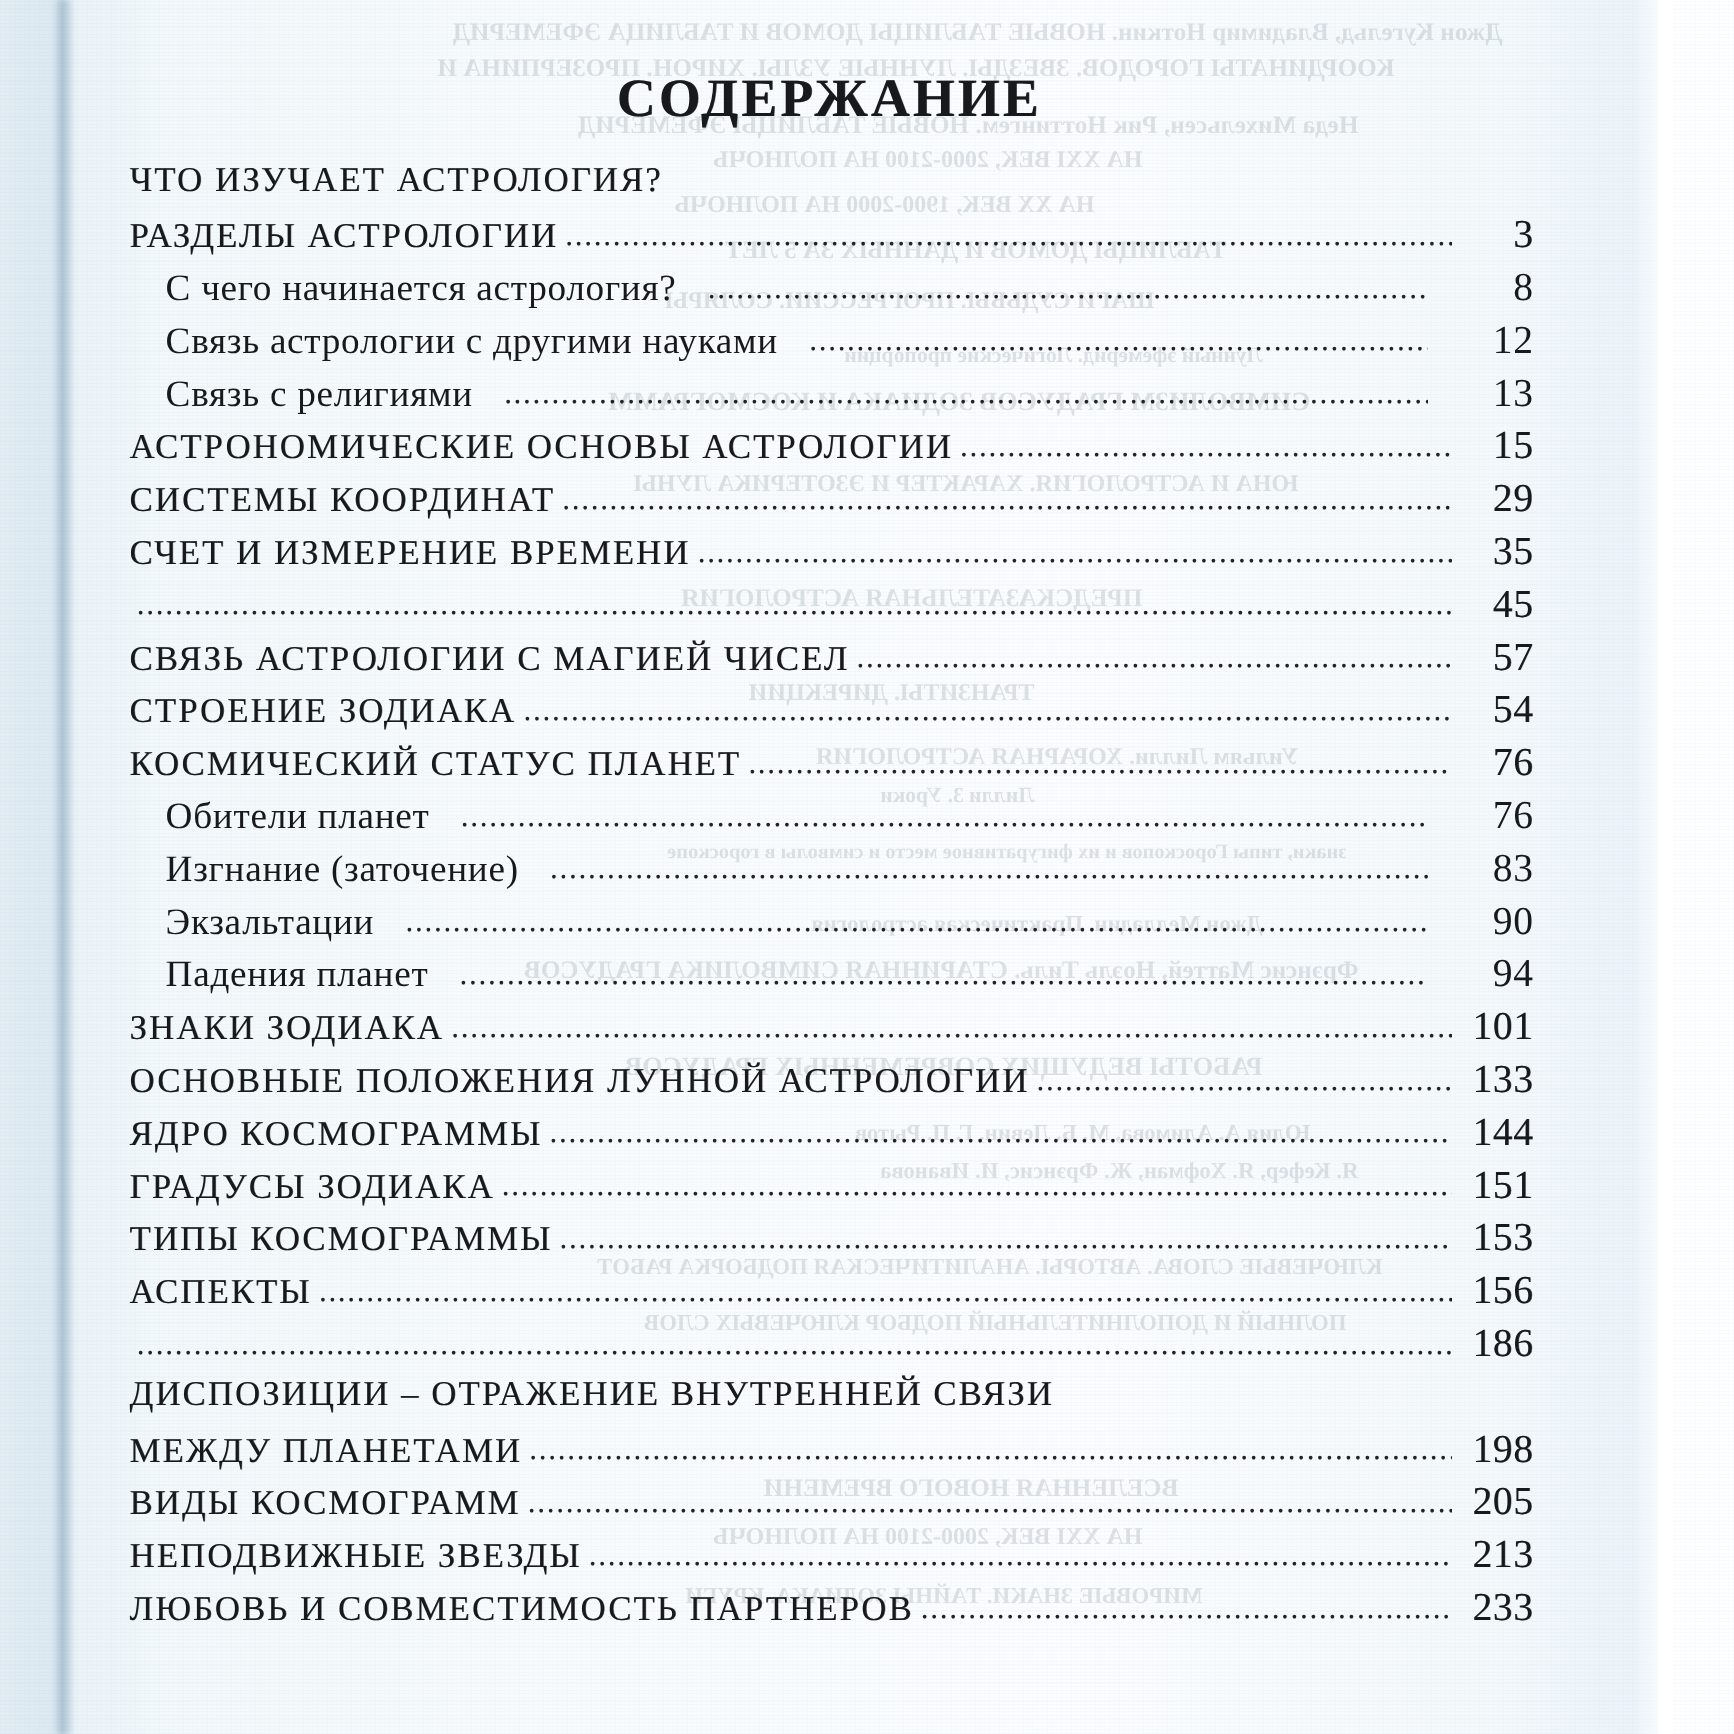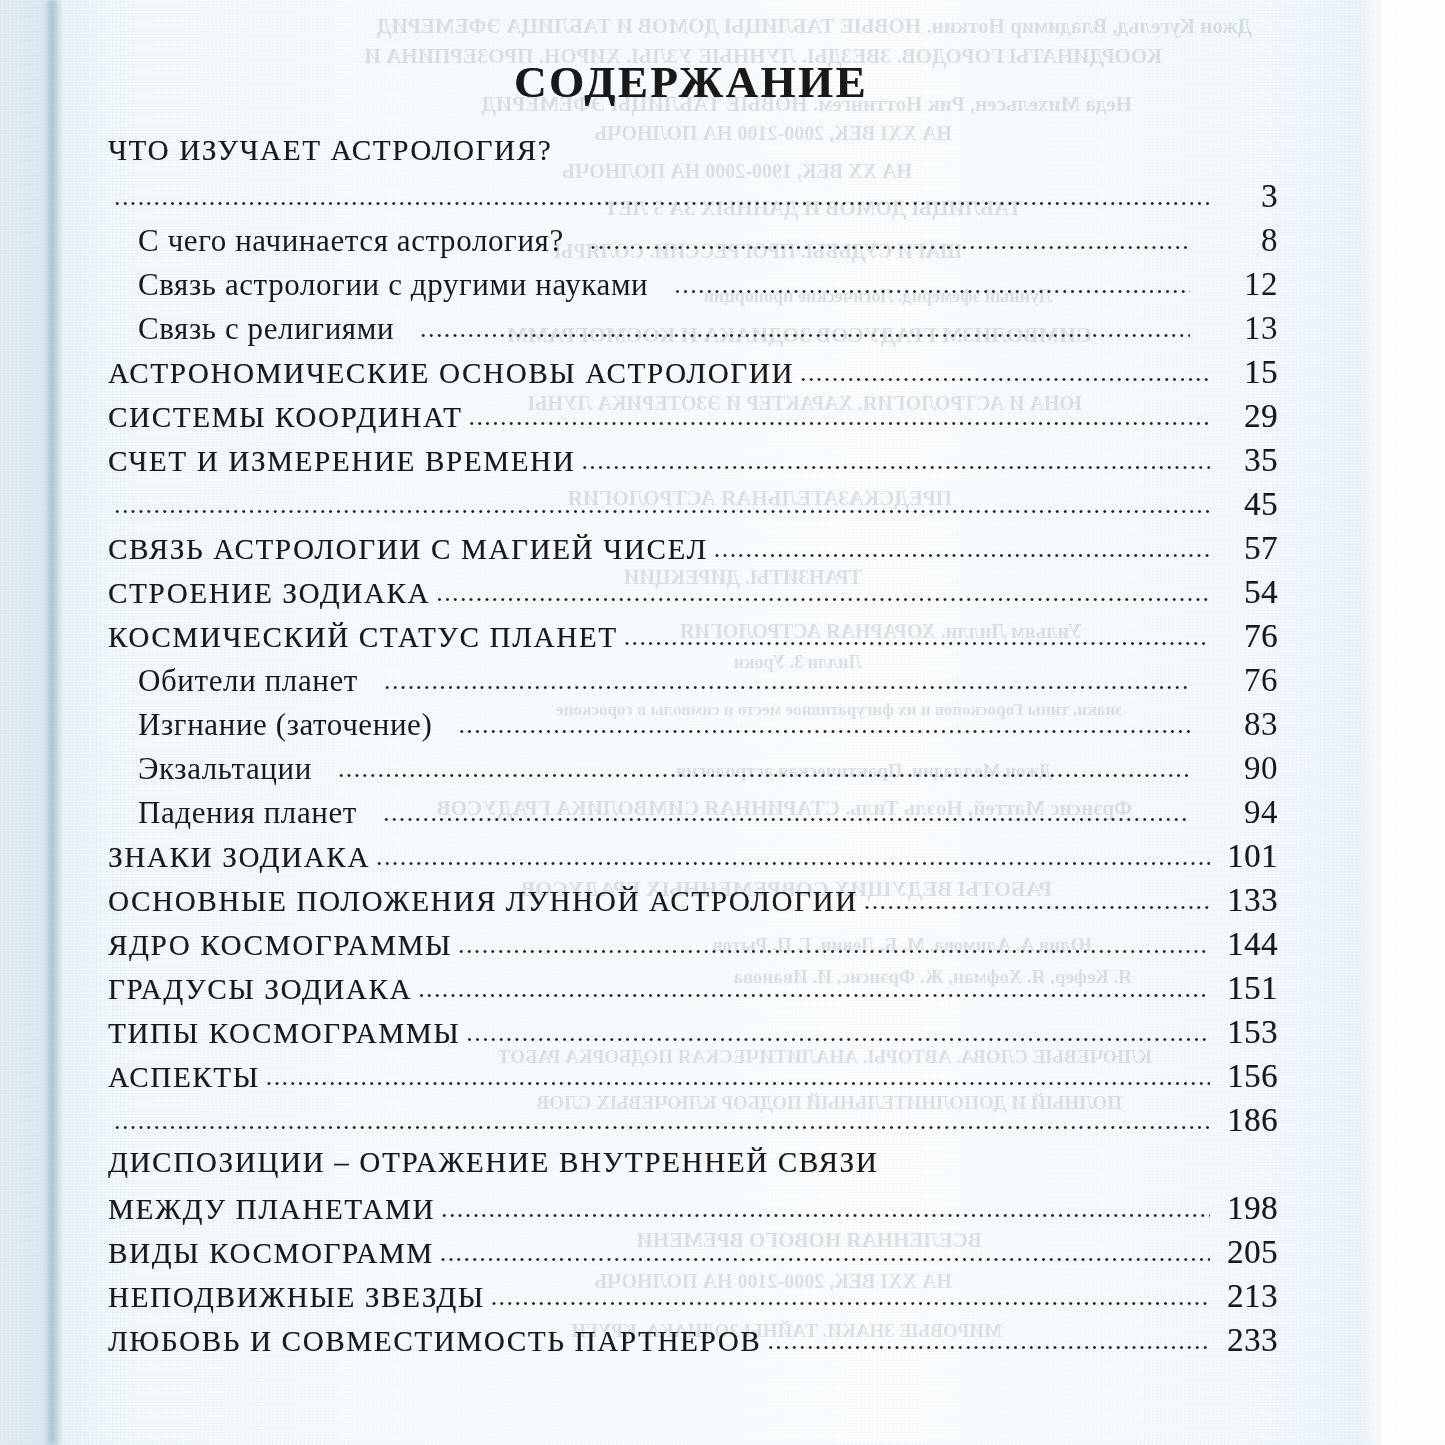--- a/index.html
+++ b/index.html
@@ -210,20 +210,21 @@
 
   <h1 id="toc-title">СОДЕРЖАНИЕ</h1>
 
   <div id="toc-list">
       <div class="row lvl1 nodots">
         <span class="label">ЧТО ИЗУЧАЕТ АСТРОЛОГИЯ?</span>
         <span class="leader"></span>
         <span class="page"></span>
       </div>
       <div class="row lvl1">
+        <span class="label">РАЗДЕЛЫ АСТРОЛОГИИ</span>
         <span class="leader"></span>
         <span class="page">3</span>
       </div>
       <div class="row lvl2">
         <span class="label">С чего начинается астрология?</span>
         <span class="leader"></span>
         <span class="page">8</span>
       </div>
       <div class="row lvl2">
         <span class="label">Связь астрологии с другими науками</span>

